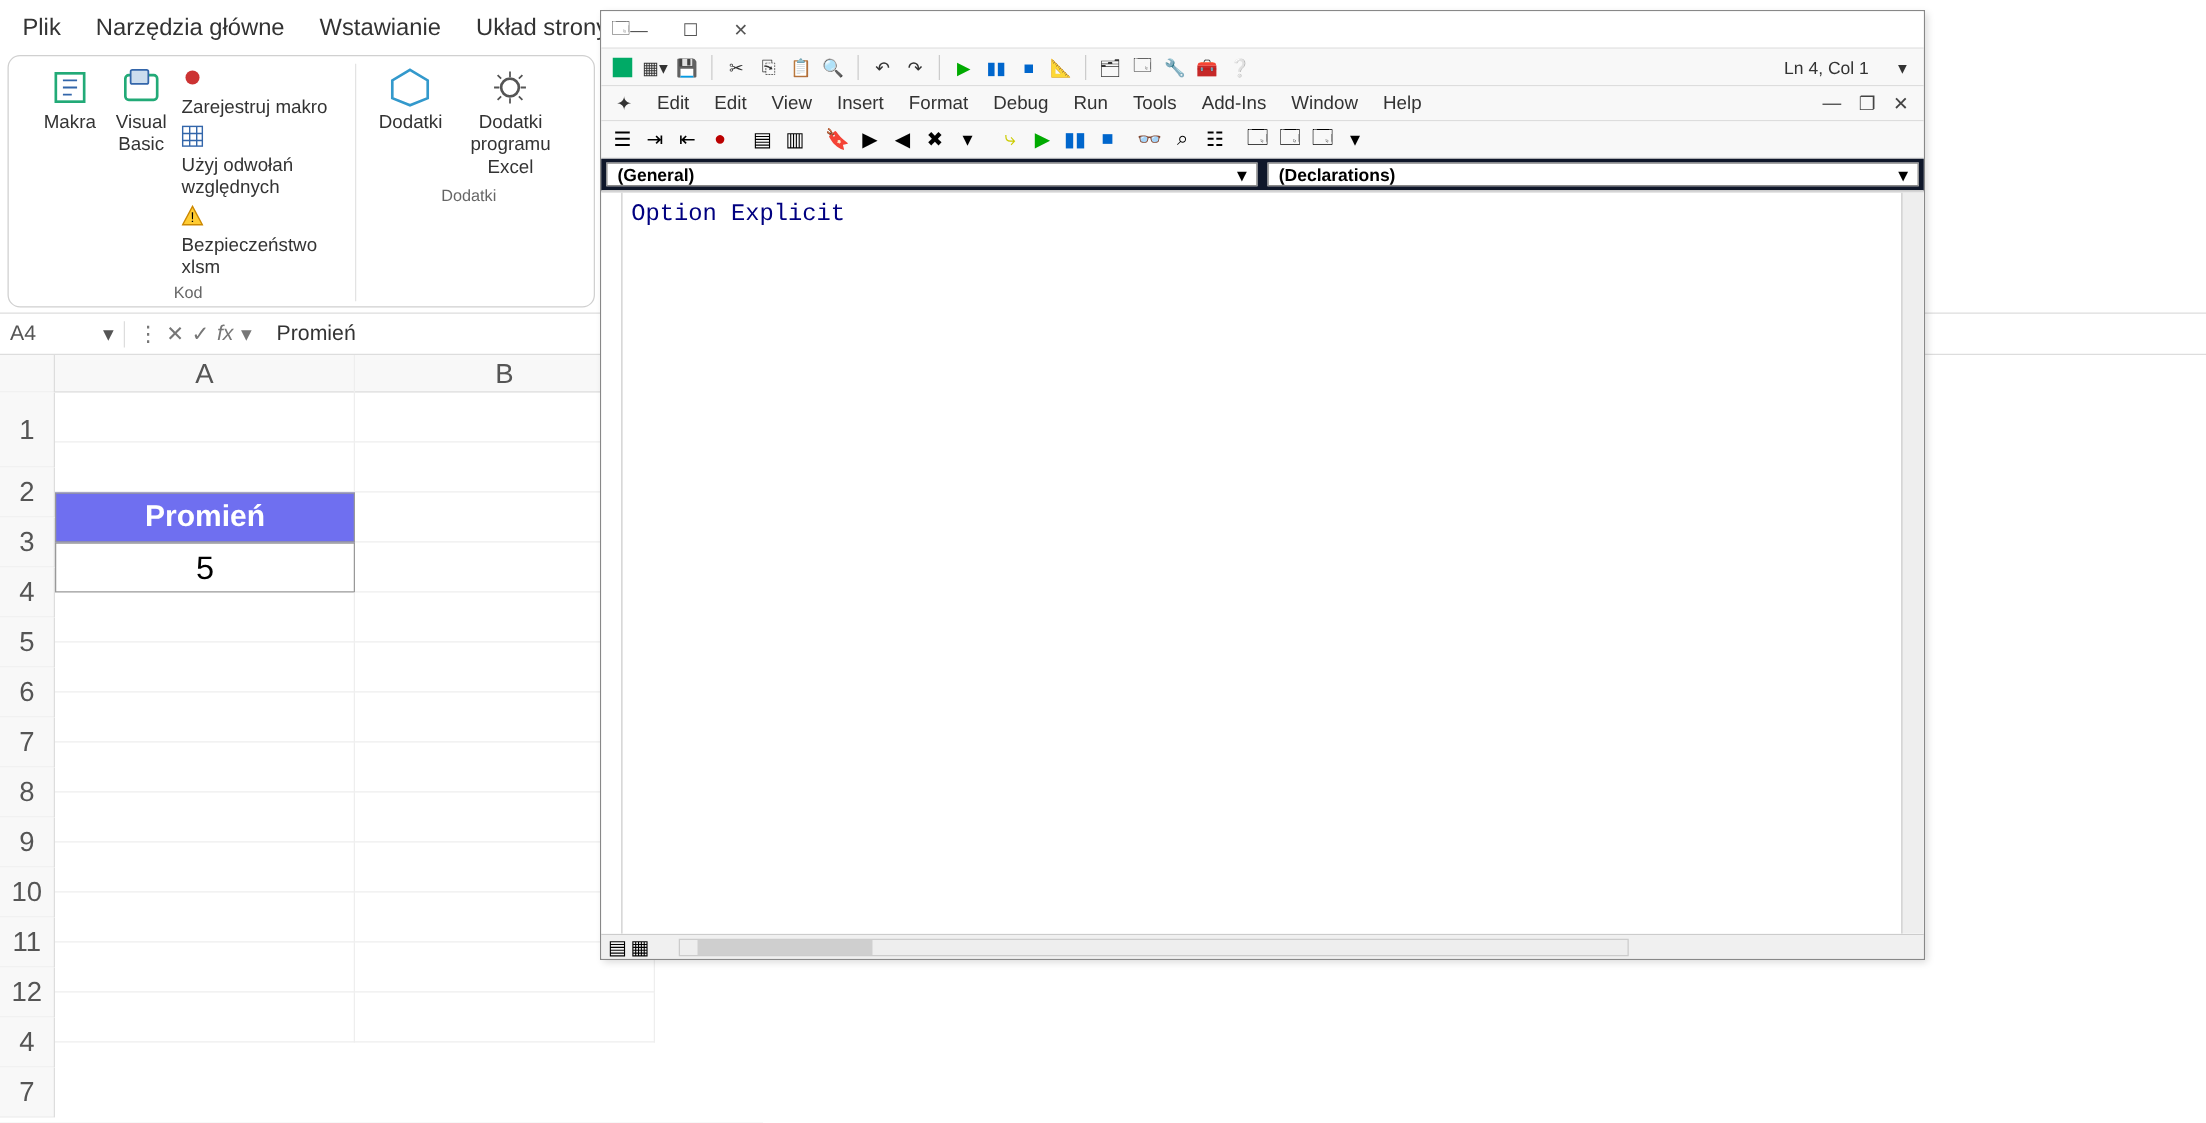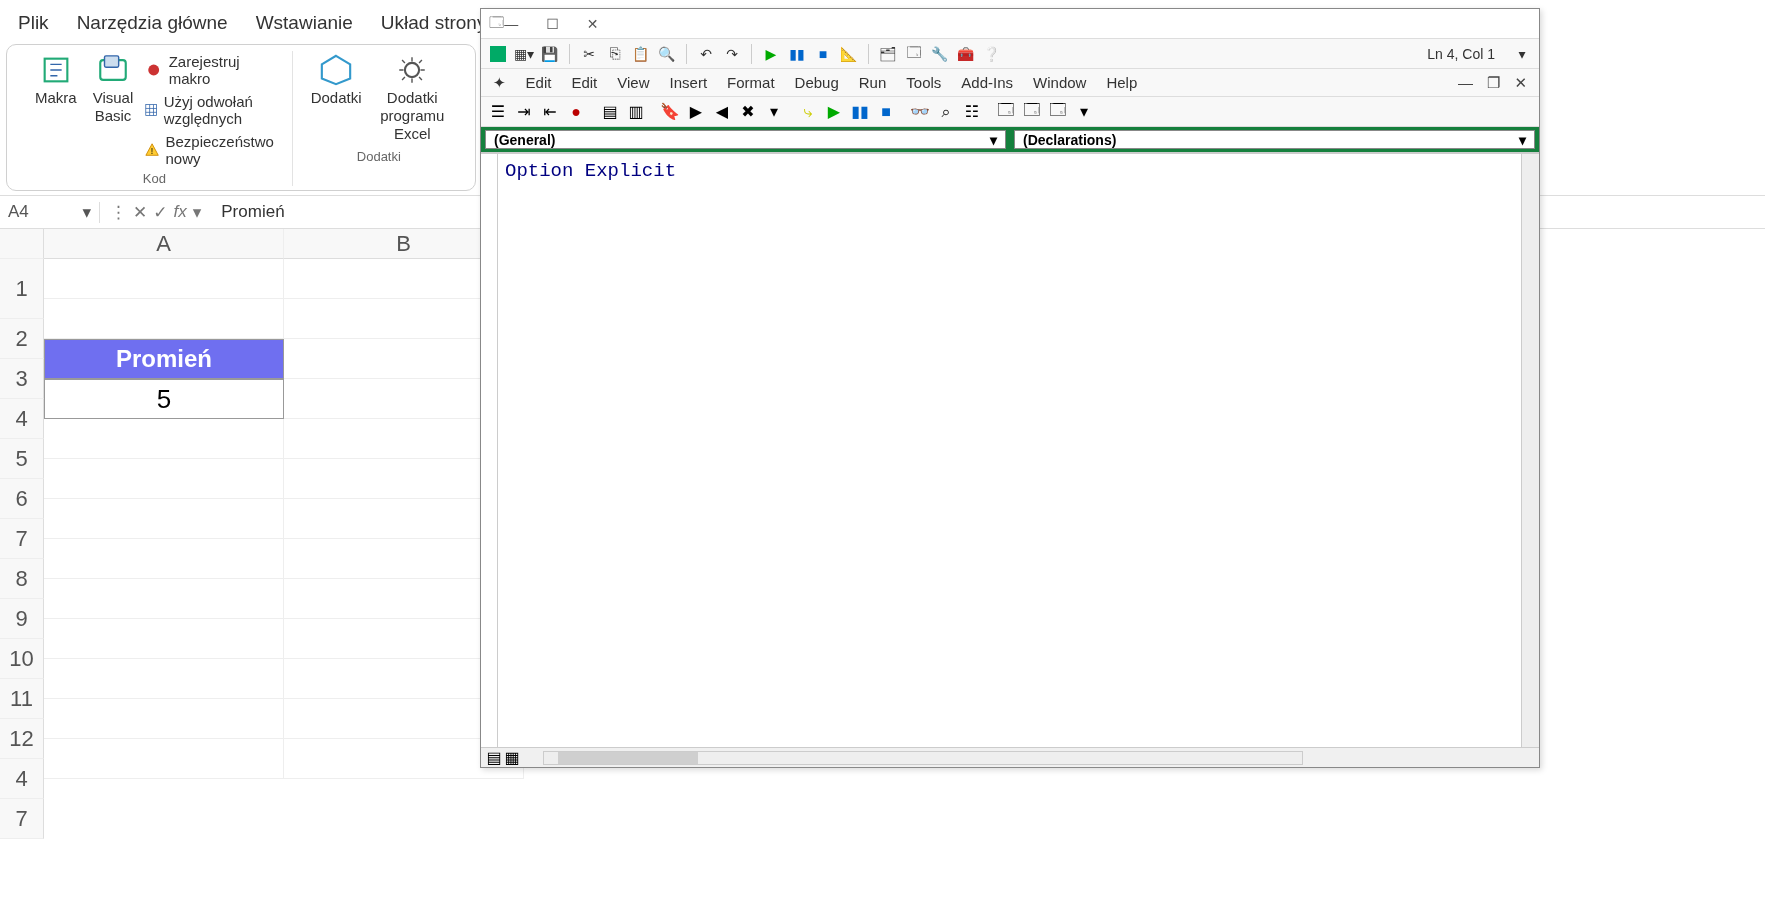--- a/index.html
+++ b/index.html
@@ -11,21 +11,21 @@
 
 
 .ribbon { display: flex; border: 1px solid #d0d0d0; border-radius: 10px; margin: 2px 6px 4px 6px; background: #fff; padding: 6px 10px 4px 10px; width: 470px; }
 .ribbon-group { display: flex; flex-direction: column; align-items: center; padding: 0 10px; border-right: 1px solid #e3e3e3; }
 .ribbon-group:last-child { border-right: none; }
 .ribbon-group .group-label { font-size: 13px; color: #666; margin-top: 4px; }
 .kod-row { display: flex; }
 .big-btn { display: flex; flex-direction: column; align-items: center; justify-content: flex-start; padding: 2px 8px; font-size: 15px; color: #333; line-height: 1.2; text-align: center; cursor: pointer; }
 .big-btn svg { width: 34px; height: 34px; margin-bottom: 2px; }
 .small-list { display: flex; flex-direction: column; gap: 6px; padding-left: 4px; padding-top: 2px; font-size: 15px; color: #333; }
-.small-list div { display: flex; align-items: center; gap: 6px; cursor: pointer; }
+.small-list div { display: flex; gap: 6px; cursor: pointer; flex-direction: column; }
 .small-list svg { width: 18px; height: 18px; }
 
 
 .formula-row { display: flex; align-items: center; border-top: 1px solid #ddd; border-bottom: 1px solid #ddd; height: 34px; margin: 4px 0 0 0; font-size: 17px; color: #555; }
 .name-box { width: 100px; border-right: 1px solid #ddd; padding: 0 8px; display: flex; align-items: center; justify-content: space-between; }
 .fb-icons { display: flex; align-items: center; gap: 6px; padding: 0 10px; color: #777; }
 .fb-icons span { cursor: pointer; }
 .formula-text { padding-left: 10px; color: #333; }
 
 
@@ -50,21 +50,21 @@
 .vba-title .title-text { flex: 1; padding-left: 6px; }
 .vba-title .win-btns { display: flex; gap: 28px; color: #555; }
 .vba-title .win-btns span { cursor: pointer; font-size: 14px; }
 .vba-toolbar { height: 30px; display: flex; align-items: center; gap: 8px; padding: 0 8px; font-size: 14px; color: #333; border-bottom: 1px solid #ddd; background: #f8f8f8; }
 .vba-toolbar .sep { width: 1px; height: 20px; background: #ccc; margin: 0 2px; }
 .tb-icon { width: 18px; height: 18px; cursor: pointer; display: inline-flex; align-items: center; justify-content: center; }
 .vba-menu { height: 28px; display: flex; align-items: center; gap: 20px; padding: 0 12px; font-size: 15px; color: #333; border-bottom: 1px solid #ddd; background: #f8f8f8; }
 .vba-menu span { cursor: pointer; }
 .vba-menu .right-ctrls { margin-left: auto; display: flex; gap: 14px; color: #444; }
 .vba-toolbar2 { height: 30px; display: flex; align-items: center; gap: 8px; padding: 0 8px; border-bottom: 1px solid #ddd; background: #f8f8f8; }
-.vba-dropdowns { height: 26px; display: flex; gap: 8px; padding: 3px 4px; background: #15803d; border-bottom: 1px solid #ccc; }
+.vba-dropdowns { height: 26px; display: flex; gap: 8px; padding: 3px 4px; background: #0f172a; border-bottom: 1px solid #ccc; }
 .vba-dd { flex: 1; border: 1px solid #888; background: #fff; padding: 0 8px; font-size: 14px; font-weight: 700; display: flex; align-items: center; justify-content: space-between; cursor: pointer; }
 .vba-code { flex: 1; background: #fff; position: relative; border-top: 1px solid #ccc; overflow: hidden; }
 .vba-code pre { font-family: Consolas, "Courier New", monospace; font-size: 19px; color: #000080; padding: 6px 10px 6px 24px; }
 .vba-code .margin-line { position: absolute; left: 16px; top: 0; bottom: 0; width: 1px; background: #ccc; }
 .vba-status { height: 20px; background: #f0f0f0; border-top: 1px solid #ccc; display:flex; align-items:center; }
 .vba-status .hscroll-track { margin-left: 22px; width: 760px; height: 14px; background: #eee; border: 1px solid #ccc; position: relative; }
 .vba-status .hscroll-thumb { position: absolute; left: 14px; top: 0; width: 140px; height: 100%; background: #cfcfcf; }
 .vba-vscroll { position: absolute; right: 0; top: 0; bottom: 0; width: 18px; background: #eee; border-left: 1px solid #ccc; }
 .ln-col { margin-left: auto; font-size: 14px; color: #333; padding-right: 10px; }
 </style>
@@ -110,21 +110,21 @@
               <rect x="1" y="1" width="14" height="14" fill="none" stroke="#36a"></rect>
               <path d="M1 6h14M1 11h14M6 1v14M11 1v14" stroke="#36a"></path>
             </svg>
           <span>Użyj odwołań względnych</span>
         </div>
         <div>
           <svg viewBox="0 0 16 16">
               <path d="M8 1L15 14H1z" fill="#fc3" stroke="#c80"></path>
               <text x="8" y="12" text-anchor="middle" font-size="10" fill="#000">!</text>
             </svg>
-          <span>Bezpieczeństwo nowy</span>
+          <span>Bezpieczeństwo xlsm</span>
         </div>
       </div>
     </div>
     <div class="group-label">Kod</div>
   </div>
   <div class="ribbon-group">
     <div class="kod-row">
       <div class="big-btn">
         <svg viewBox="0 0 24 24">
             <polygon points="12,2 22,8 22,18 12,22 2,18 2,8" fill="none" stroke="#39c" stroke-width="1.5"></polygon>

